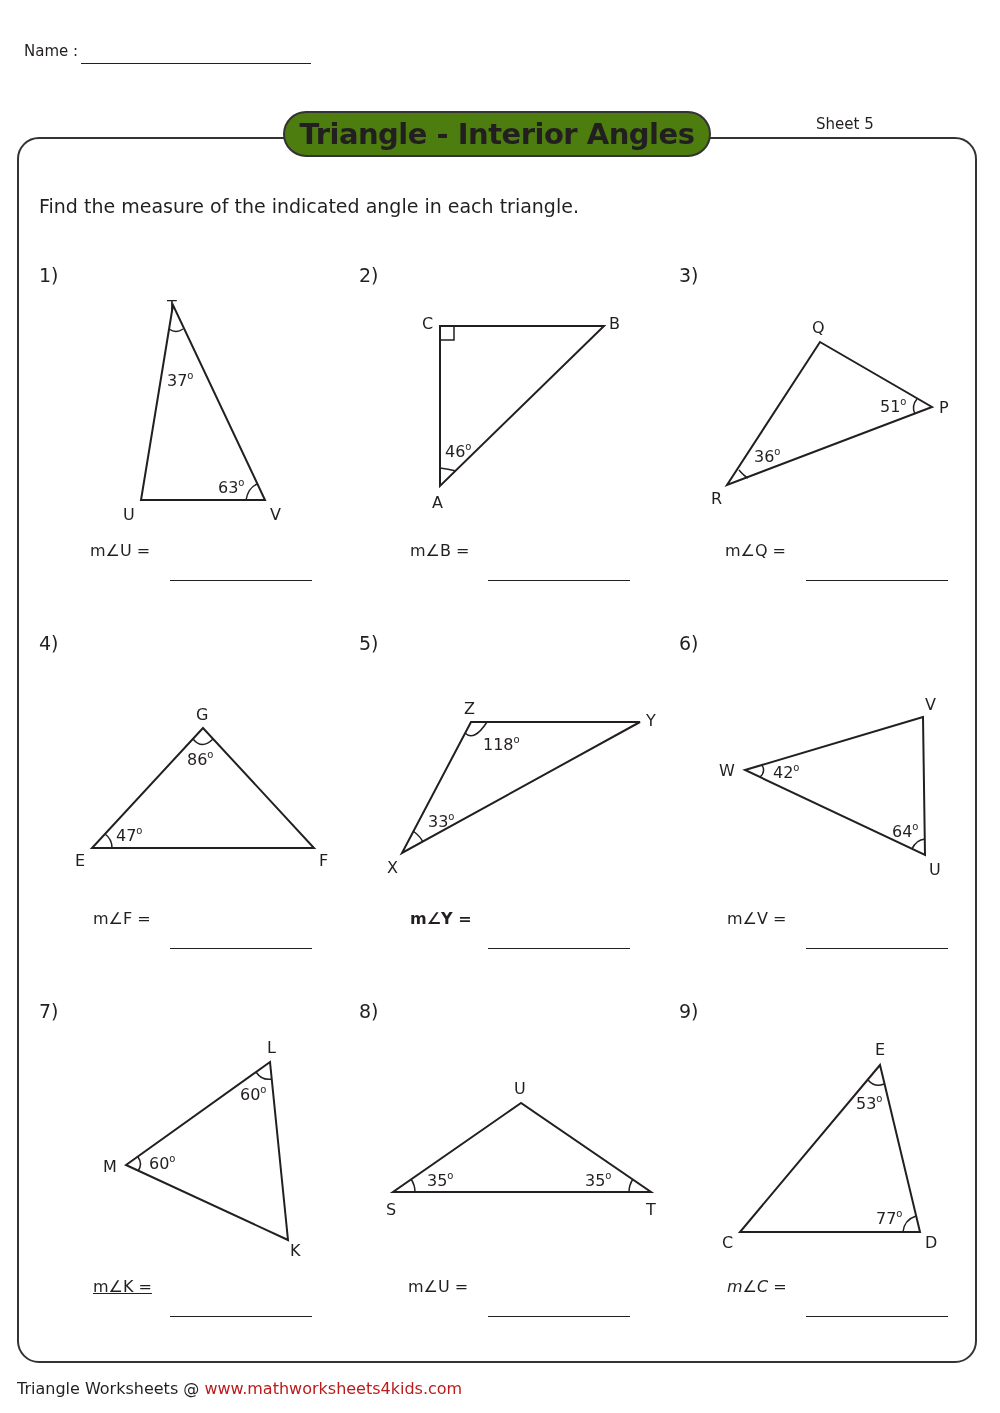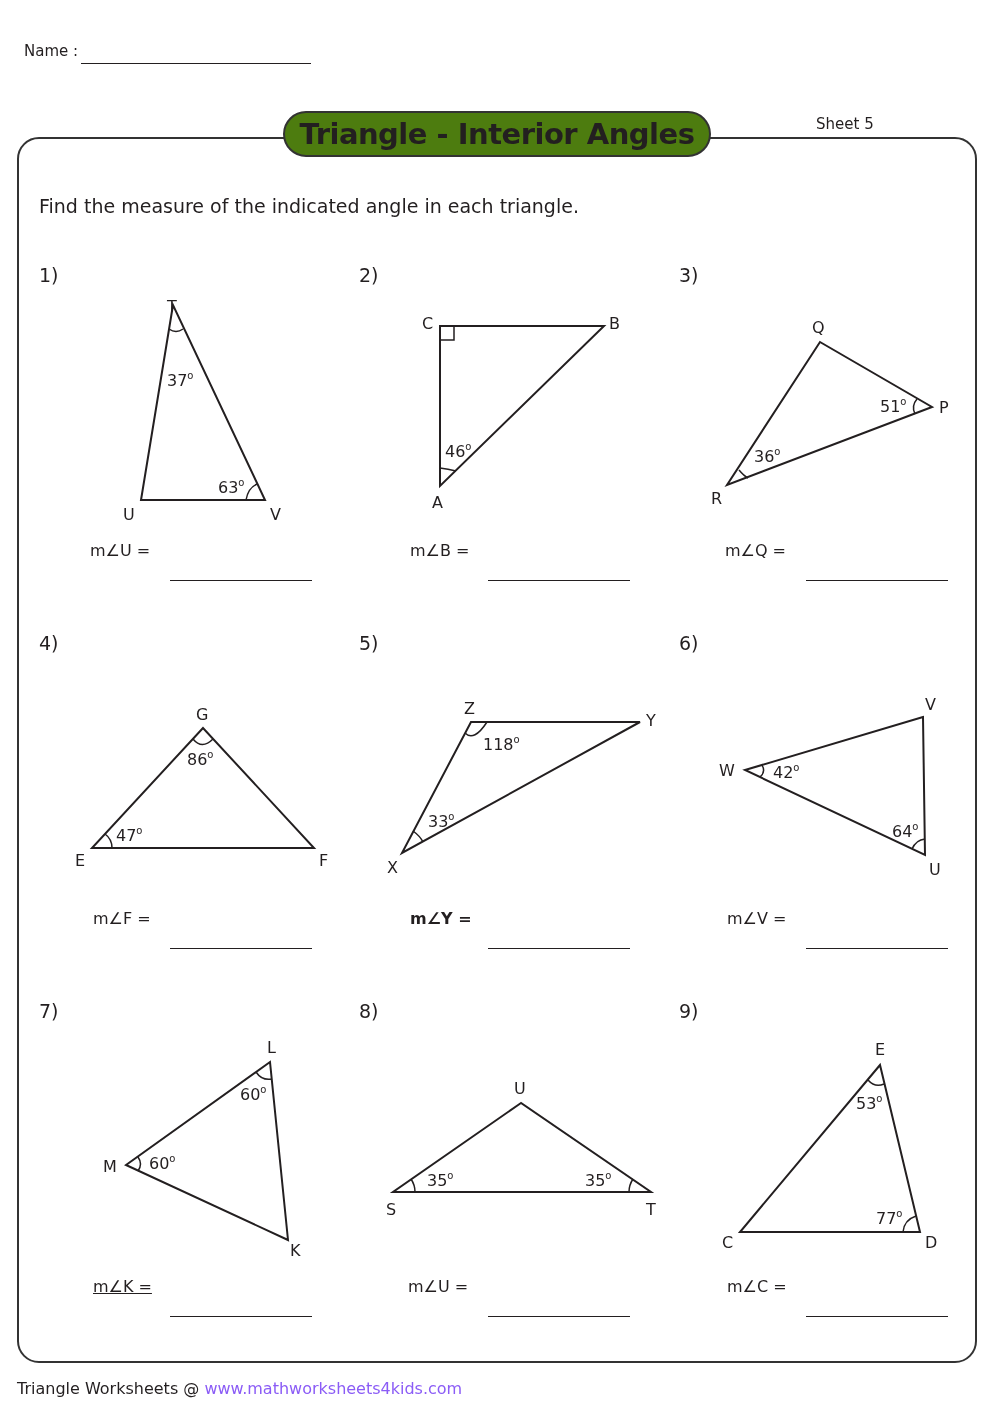--- a/index.html
+++ b/index.html
@@ -14,21 +14,21 @@
            display:flex; align-items:center; justify-content:center;
            font-family:"DejaVu Sans", sans-serif; font-weight:bold; font-size:29px; letter-spacing:-0.5px; }
   .sheet { position:absolute; left:816px; top:115px; font-size:15px; }
   .instructions { position:absolute; left:39px; top:195px; font-size:19px; }
   .problem { position:absolute; width:320px; height:360px; }
   .num { position:absolute; left:9px; top:2px; font-size:19px; }
   .problem svg { position:absolute; left:0; top:0; overflow:visible; }
   .answer { position:absolute; top:279px; font-size:16px; }
   .answer-line { position:absolute; top:318px; width:142px; height:0; border-top:1.5px solid #231f20; }
   .footer { position:absolute; left:17px; top:1379px; font-size:16px; }
-  .footer .link { color:#8b5cf6; }
+  .footer .link { color:#b91c1c; }
   text { font-family:"DejaVu Sans", sans-serif; fill:#231f20; }
 </style>
 </head>
 <body>
 
 <div class="name-row">Name :</div>
 <div class="name-line"></div>
 
 <div class="frame"></div>
 <div class="title-pill">Triangle - Interior Angles</div>
@@ -167,19 +167,19 @@
   <svg width="320" height="300">
     <polygon points="210,67 70,234 250,234" fill="none" stroke="#231f20" stroke-width="2"></polygon>
     <path d="M198,82 Q205,90 214,86" fill="none" stroke="#231f20" stroke-width="1.5"></path>
     <path d="M233,234 Q234,222 246,218" fill="none" stroke="#231f20" stroke-width="1.5"></path>
     <text x="205" y="57" font-size="16">E</text>
     <text x="52" y="250" font-size="16">C</text>
     <text x="255" y="250" font-size="16">D</text>
     <text x="186" y="111" font-size="16"><tspan>53</tspan><tspan dy="-7" font-size="10">o</tspan></text>
     <text x="206" y="226" font-size="16"><tspan>77</tspan><tspan dy="-7" font-size="10">o</tspan></text>
   </svg>
-  <div class="answer" style="left:57px;">m∠C =</div>
+  <div class="answer" style="left:57px;font-style:italic;">m∠C =</div>
   <div class="answer-line" style="left:136px;"></div>
 </div>
 
 <div class="footer">
   <span>Triangle Worksheets @ </span><span class="link">www.mathworksheets4kids.com</span>
 </div>
 
 </body></html>

